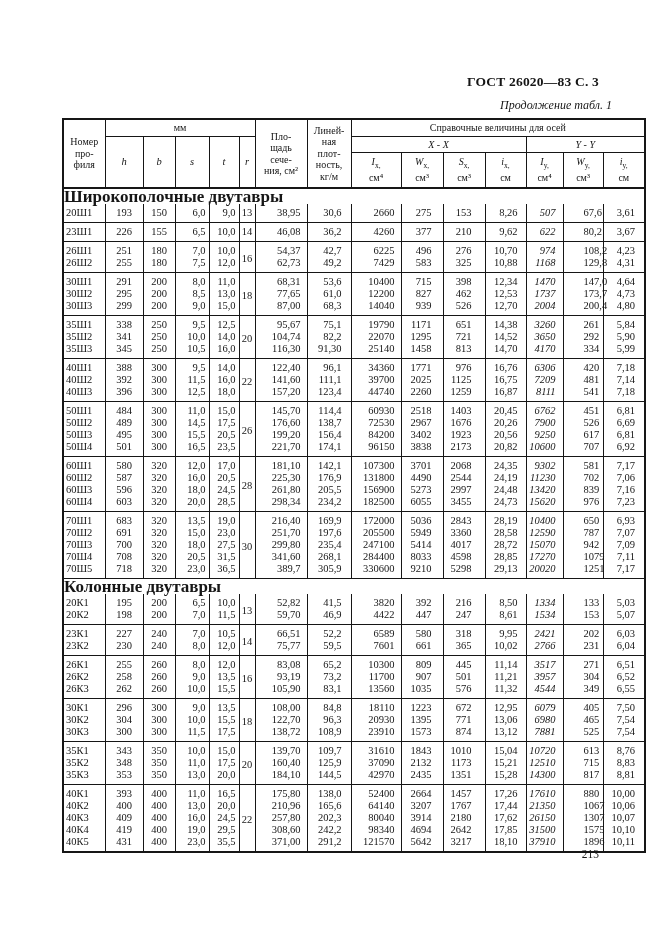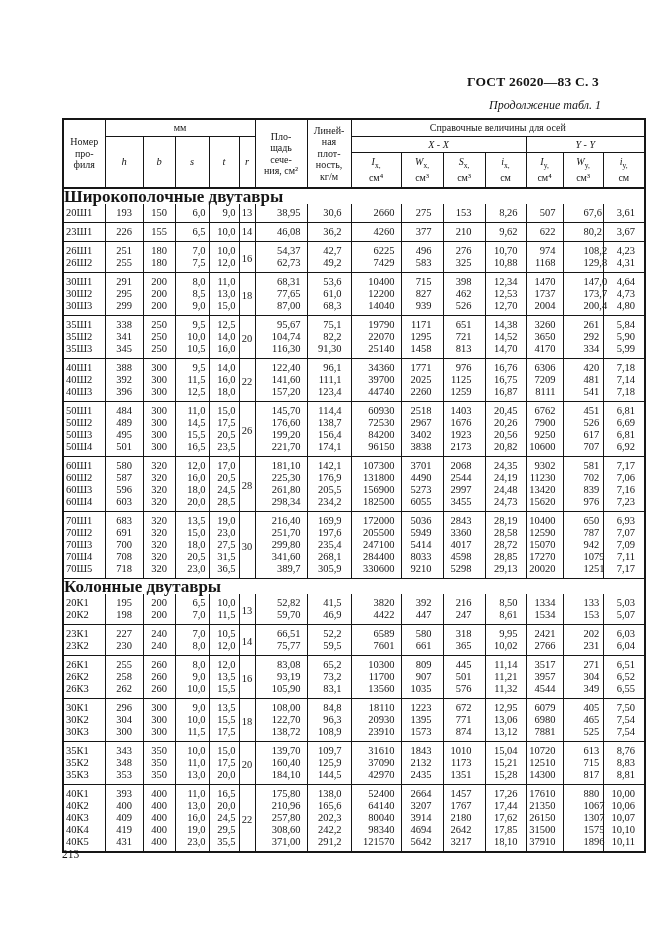--- a/index.html
+++ b/index.html
@@ -9,21 +9,21 @@
     position: relative;
     font-family: "Liberation Serif", "DejaVu Serif", serif;
     color: #161616;
     overflow: hidden;
   }
   .doc-ref {
     position: absolute; top: 74px; right: 62px;
     font-size: 13.5px; font-weight: bold; letter-spacing: 0.2px;
   }
   .continuation {
-    position: absolute; top: 98px; right: 60px;
+    position: absolute; top: 98px; right: 49px;
     font-size: 12px; font-style: italic;
   }
   .table-wrap { position: absolute; top: 118px; left: 62px; width: 537px; }
   table {
     border-collapse: collapse; table-layout: fixed;
     width: 537px;
     font-size: 10.5px; line-height: 12px;
   }
   th, td { border: 1.5px solid #161616; font-weight: normal; }
   table { border: 2.5px solid #161616; }
@@ -52,27 +52,27 @@
   tbody tr.after-title td { border-top: none; }
   .c0 { text-align: left; }
   .c1, .c2 { text-align: center; }
   .c3, .c4 { text-align: right; padding-right: 3px; }
   .c5 { text-align: right; padding-right: 6px; }
   .c6 { text-align: right; padding-right: 9px; }
   .c7 { text-align: right; padding-right: 6px; }
   .c8 { text-align: right; padding-right: 11px; }
   .c9 { text-align: right; padding-right: 13px; }
   .c10 { text-align: right; padding-right: 8px; margin-left: 8px; }
-  .c11 { text-align: right; padding-right: 7px; }
+  .c11 { text-align: right; padding-right: 7px; font-style: italic; }
   .c12 { text-align: left; padding-right: 9px; padding-left: 20px; }
   .c13 { text-align: right; padding-right: 9px; }
   .r-cell { text-align: center; vertical-align: middle; padding: 0; }
   .page-number {
     position: absolute; top: 848px; left: 62px; width: 537px;
-    text-align: left; font-size: 11.5px;
+    text-align: right; font-size: 11.5px;
   }
 </style>
 </head>
 <body>
 
 <div class="doc-ref">ГОСТ 26020—83 С. 3</div>
 <div class="continuation">Продолжение табл. 1</div>
 
 <div class="table-wrap">
   <table>

